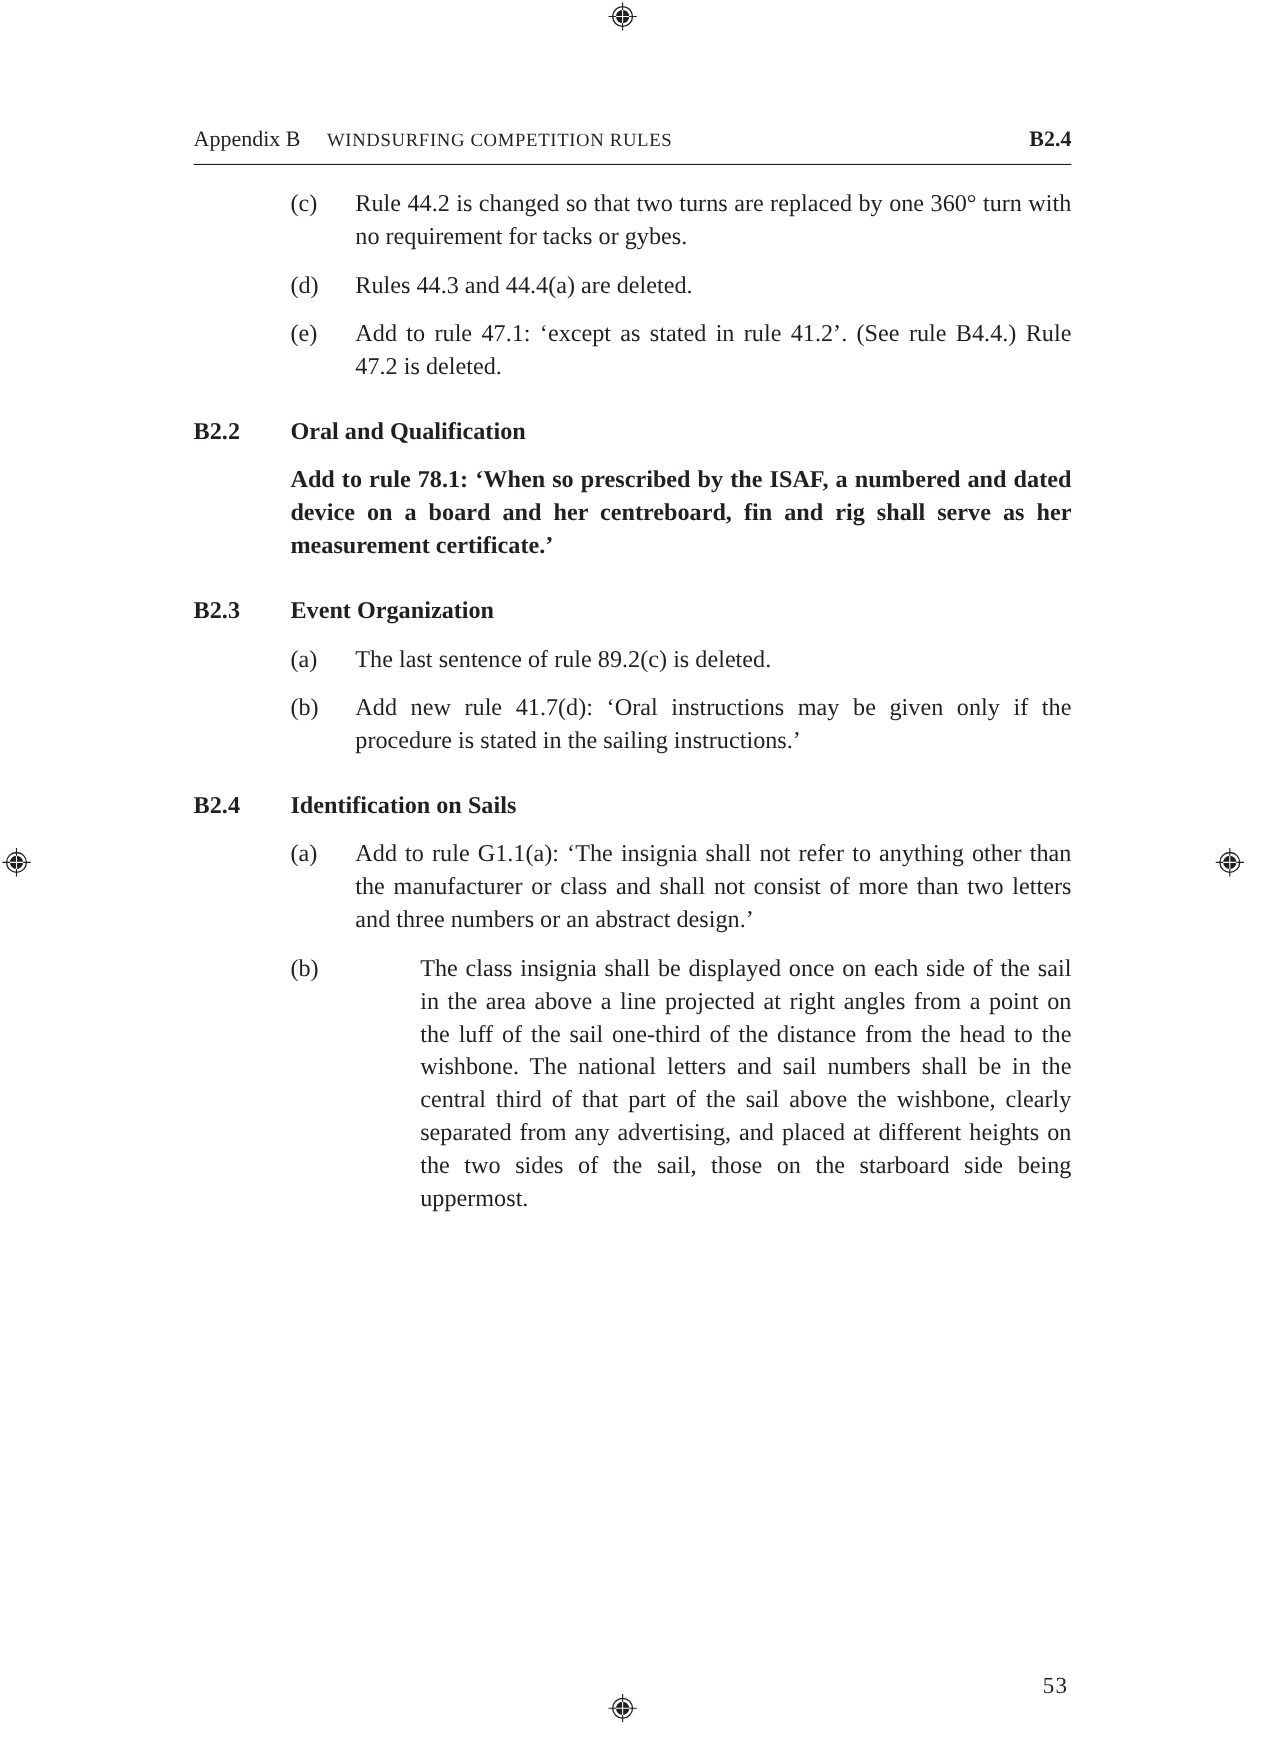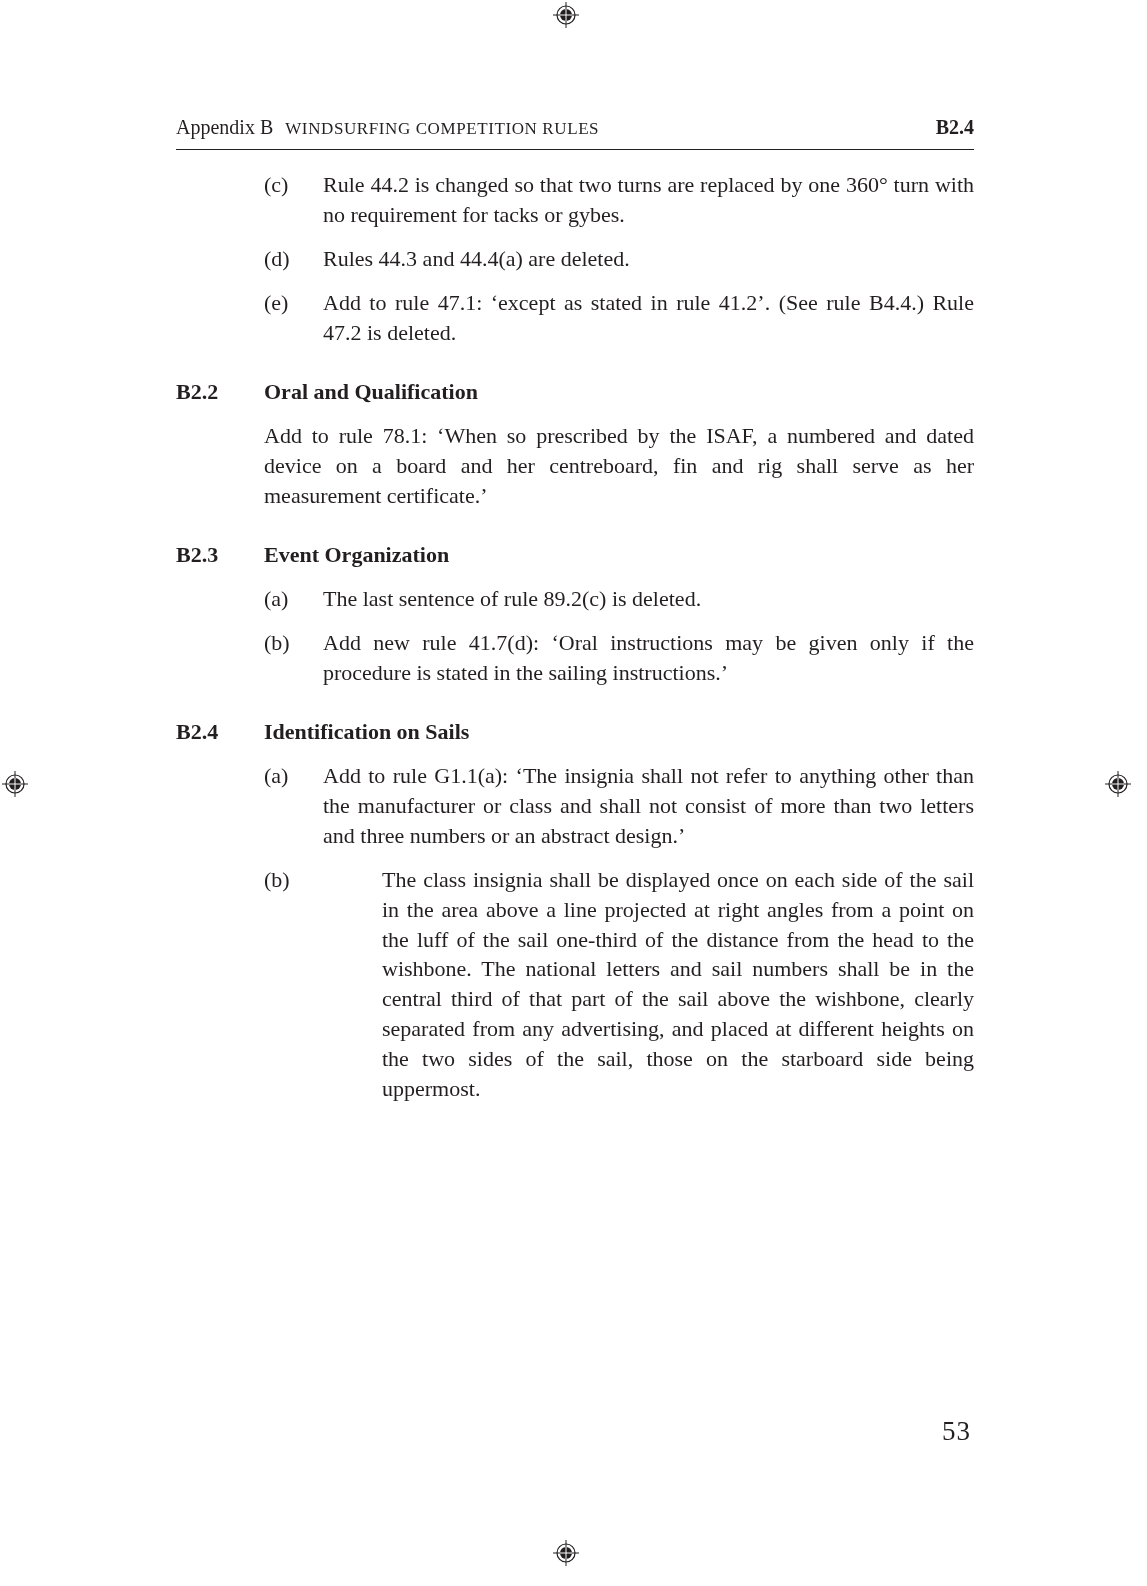--- a/index.html
+++ b/index.html
@@ -34,21 +34,21 @@
     .running-head .left {
       position: absolute;
       left: 0;
       top: 2px;
       font-size: 20px;
       letter-spacing: 0px;
     }
     .running-head .left .smallcaps {
       font-size: 17px;
       letter-spacing: 0.6px;
-      margin-left: 12px;
+      margin-left: 24px;
     }
     .running-head .right {
       position: absolute;
       right: 0;
       top: 2px;
       font-size: 20px;
       font-weight: bold;
     }
 
     .content {
@@ -81,32 +81,33 @@
     .section-head .num {
       position: absolute;
       left: 0;
       top: 0;
       text-align: right;
     }
     .para {
       padding-left: 88px;
       text-align: justify;
       margin-bottom: 17px;
+      font-weight: bold;
     }
     .quote-block {
       padding-left: 206px;
       text-align: justify;
       margin-top: 0px;
     }
 
     .page-number {
       position: absolute;
       right: 176px;
-      top: 1416px;
-      font-size: 27px;
+      top: 1520px;
+      font-size: 21px;
       letter-spacing: 1px;
     }
   </style>
 </head>
 <body>
 
 <div class="reg-mark" style="left:553px; top:2px;">
   <svg viewBox="0 0 26 26">
       <circle cx="13" cy="13" r="9" fill="none" stroke="#231f20" stroke-width="1.2"></circle>
       <circle cx="13" cy="13" r="6" fill="#231f20"></circle>

